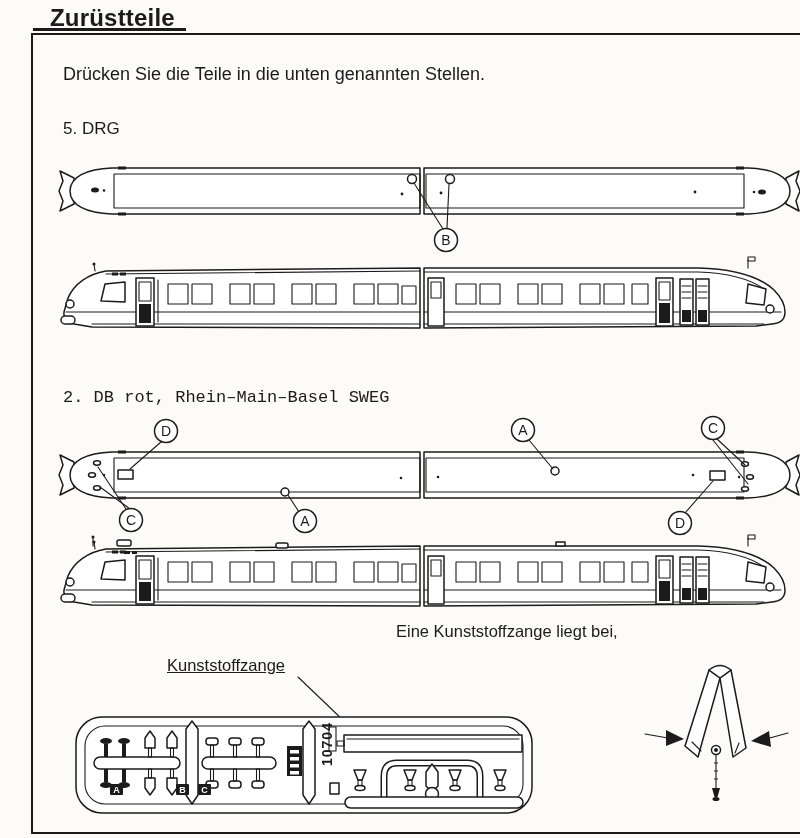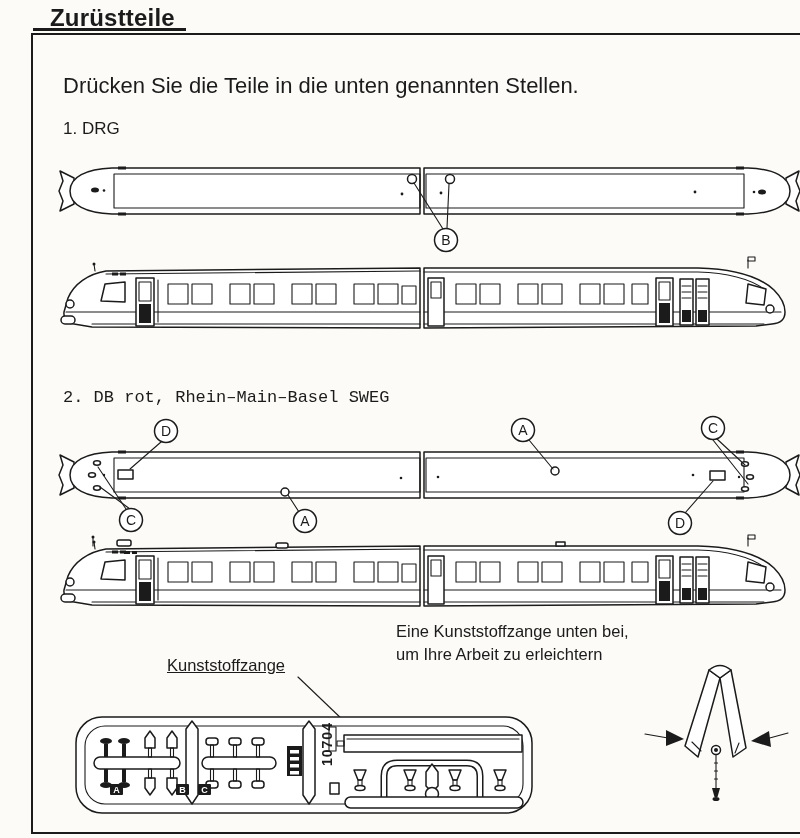--- a/index.html
+++ b/index.html
@@ -21,21 +21,21 @@
   }
   .title-rule{
     left:33px;top:28px;width:153px;height:3px;background:var(--ink);
   }
   .content-box{
     left:31px;top:33px;width:769px;height:797px;
     border-left:2px solid var(--ink);
     border-top:2px solid var(--ink);
     border-bottom:2px solid var(--ink);
   }
-  .intro-text{left:63px;top:73px;font-size:22px;}
+  .intro-text{left:63px;top:64px;font-size:18px;}
   .sec-heading{font-size:17px;}
   .sec1{left:63px;top:119px;}
   .sec2{left:63px;top:388px;font-family:Liberation Mono, monospace;}
   .note-text{left:396px;top:620px;font-size:16.5px;line-height:23px;}
   .tool-label{left:167px;top:656px;font-size:16.5px;text-decoration:underline;}
   svg{position:absolute;left:0;top:0;}
   .s{stroke:var(--ink);fill:none;stroke-width:1.5;stroke-linecap:round;stroke-linejoin:round;}
   .t{stroke-width:1.1;}
   .sw{stroke:var(--ink);fill:#fff;stroke-width:1.5;stroke-linejoin:round;}
   .k{fill:var(--ink);stroke:none;}
@@ -43,25 +43,24 @@
   .slot{font:bold 9px "Liberation Sans",sans-serif;fill:#fff;text-anchor:middle;}
   .pn{font:bold 14px "Liberation Sans",sans-serif;fill:var(--ink);letter-spacing:1px;}
 </style>
 </head>
 <body>
 
 <div class="abs page-title">Zurüstteile</div>
 <div class="abs title-rule"></div>
 <div class="abs content-box"></div>
 <div class="abs intro-text">Drücken Sie die Teile in die unten genannten Stellen.</div>
-<div class="abs sec-heading sec1">1. DRG</div>
+<div class="abs sec-heading sec1">5. DRG</div>
 <div class="abs sec-heading sec2">2. DB rot, Rhein–Main–Basel SWEG</div>
 <div class="abs note-text">
-  <div>Eine Kunststoffzange unten bei,</div>
-  <div>um Ihre Arbeit zu erleichtern</div>
+  <div>Eine Kunststoffzange liegt bei,</div>
 </div>
 <div class="abs tool-label">Kunststoffzange</div>
 
 <svg width="800" height="838" viewBox="0 0 800 838">
   <defs>
 
     <g id="tv">
       <polygon class="sw" points="74,10 60,3 63,13 59,23 63,33 60,43 74,36"></polygon>
       <polygon class="sw" points="786,10 799,3 796,13 800,23 796,33 799,43 786,36"></polygon>
       <path class="sw" d="M420,0 L112,0 C86,1 70,9 70,23 C70,37 86,45 112,46 L420,46 Z"></path>

